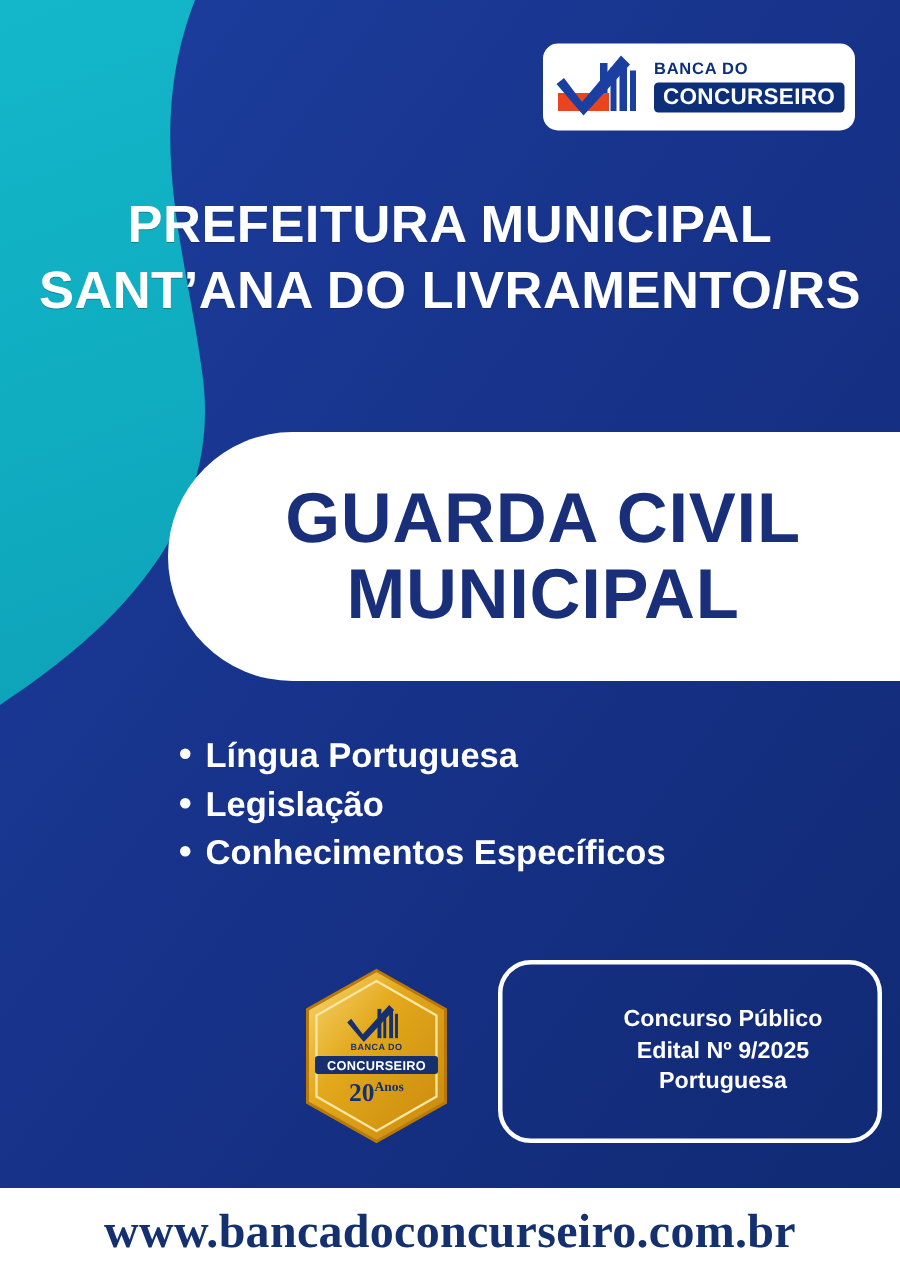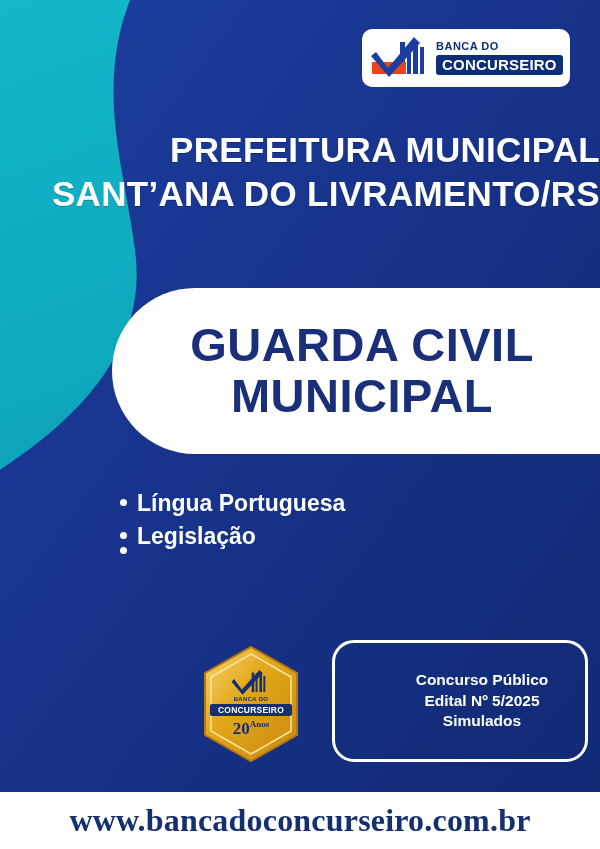--- a/index.html
+++ b/index.html
@@ -78,21 +78,21 @@
     border-radius: 3px;
     letter-spacing: 0.2px;
     display: inline-block;
   }
   
   .title-block {
     position: absolute;
     left: 0;
     top: 128px;
     width: 600px;
-    text-align: right;
+    text-align: center;
     color: #ffffff;
   }
   .title-line {
     font-size: 35px;
     font-weight: bold;
     letter-spacing: 0.3px;
     line-height: 1.25;
     text-shadow: 0 1px 0 rgba(0,0,0,0.25);
   }
   
@@ -276,20 +276,21 @@
     <div class="subject">
       <span class="bullet"></span>
       <span>Língua Portuguesa</span>
     </div>
     <div class="subject">
       <span class="bullet"></span>
       <span>Legislação</span>
     </div>
     <div class="subject">
       <span class="bullet"></span>
+      <span>Conhecimentos Específicos</span>
     </div>
   </div>
 
   <div class="seal">
     <svg width="110" height="118" viewBox="0 0 110 118">
       <defs>
         <linearGradient id="goldGrad" x1="0" y1="0" x2="1" y2="1">
           <stop offset="0%" stop-color="#f7d774"></stop>
           <stop offset="40%" stop-color="#e3a81b"></stop>
           <stop offset="100%" stop-color="#c8880c"></stop>
@@ -307,19 +308,19 @@
         <path d="M5 14 L17 30 L44 0 L49 5 L18 38 L1 18 Z" fill="#16306f"></path>
       </svg>
       <div class="seal-top">BANCA DO</div>
       <div class="seal-band">CONCURSEIRO</div>
       <div class="seal-years"><span>20</span><sup>Anos</sup></div>
     </div>
   </div>
 
   <div class="info-box">
     <div class="info-line">Concurso Público</div>
-    <div class="info-line">Edital Nº 5/2025</div>
-    <div class="info-line">Simulados</div>
+    <div class="info-line">Edital Nº 9/2025</div>
+    <div class="info-line">Portuguesa</div>
   </div>
 
   <div class="site">www.bancadoconcurseiro.com.br</div>
 
 </div>
 
 </body></html>

